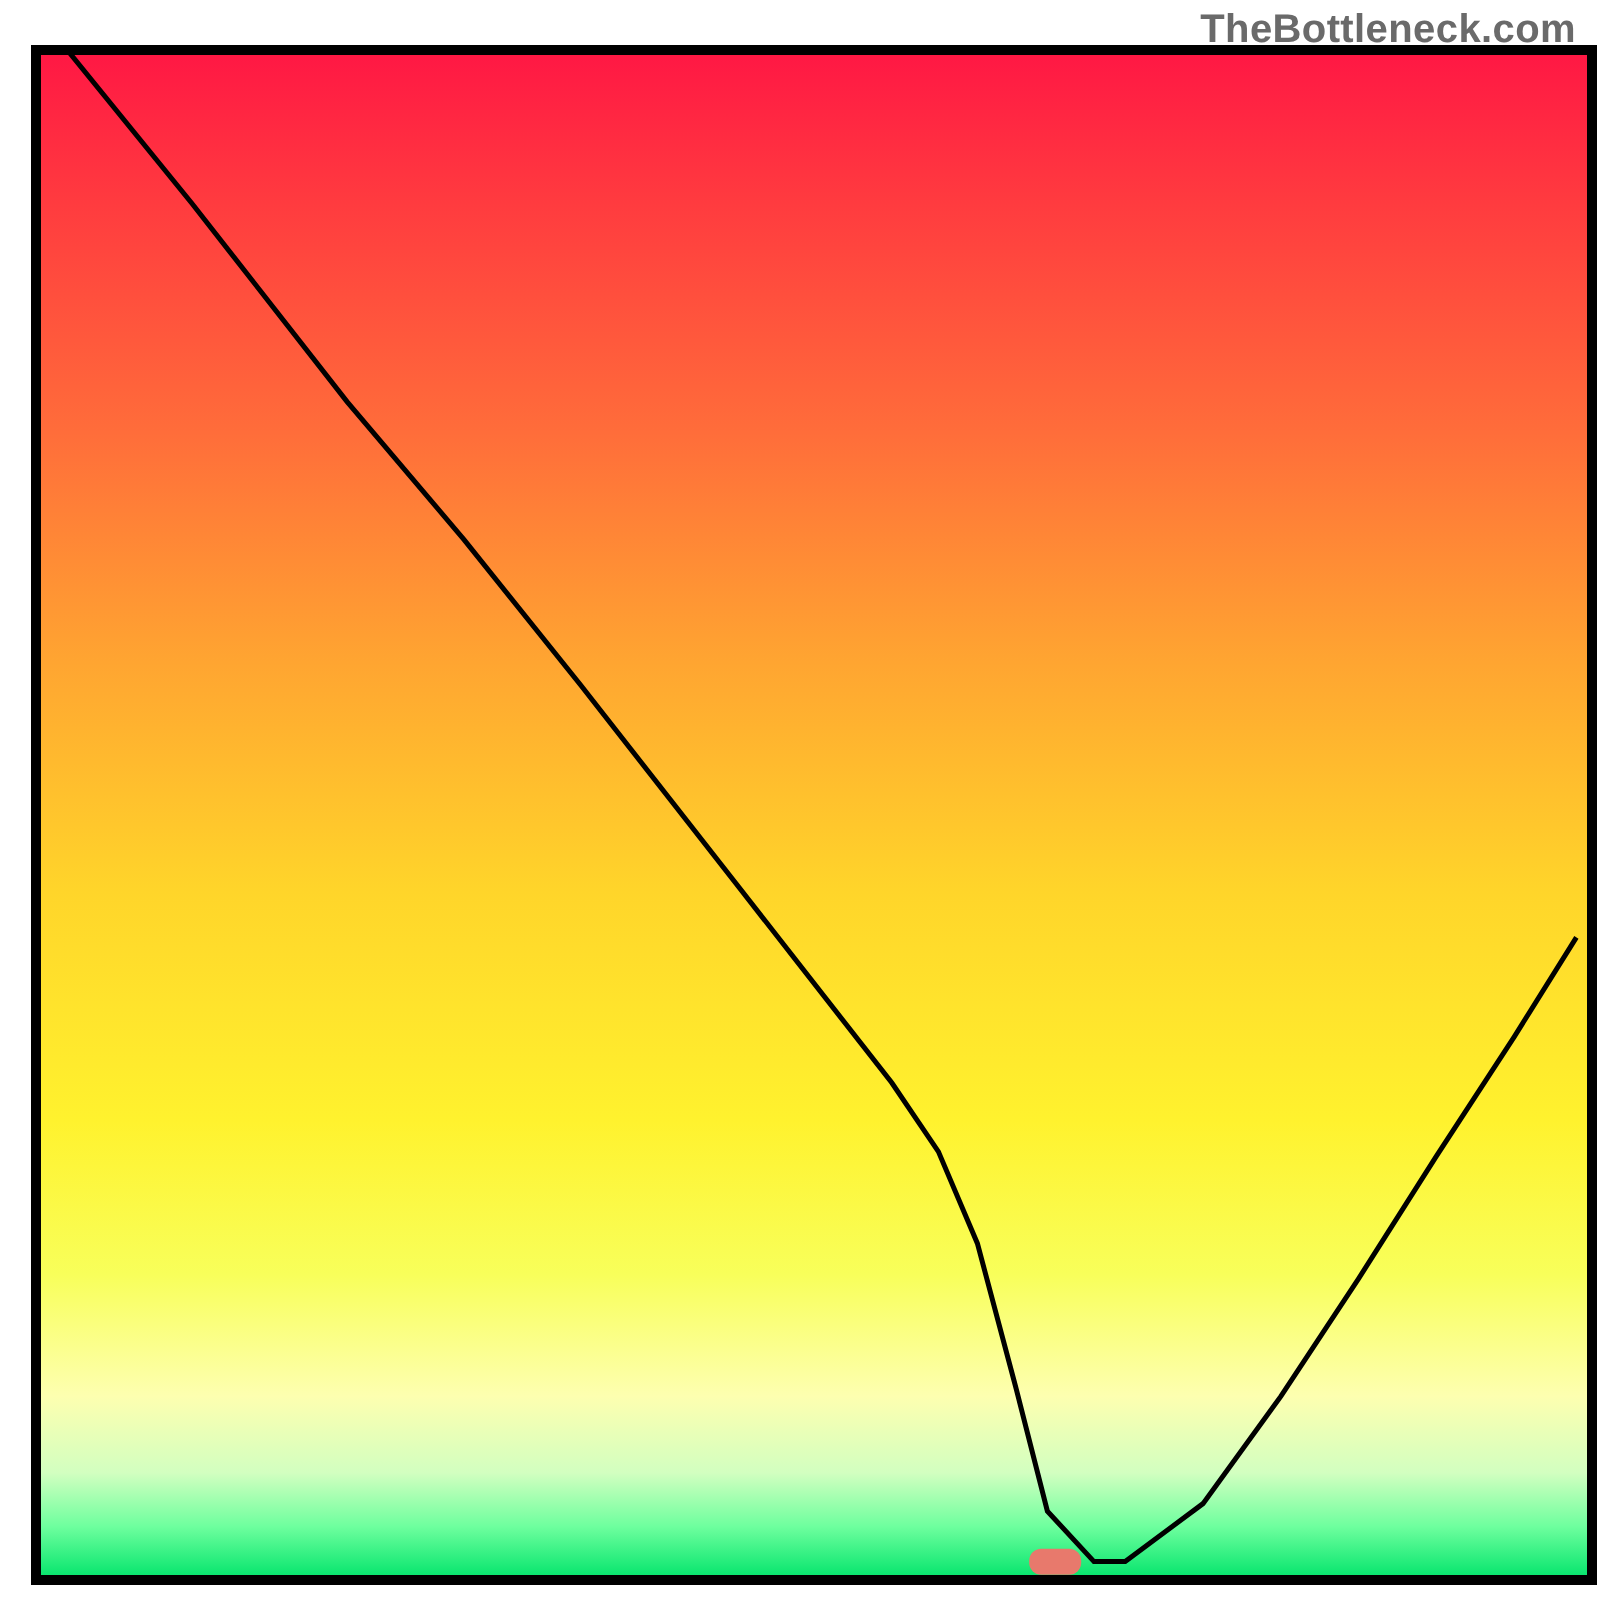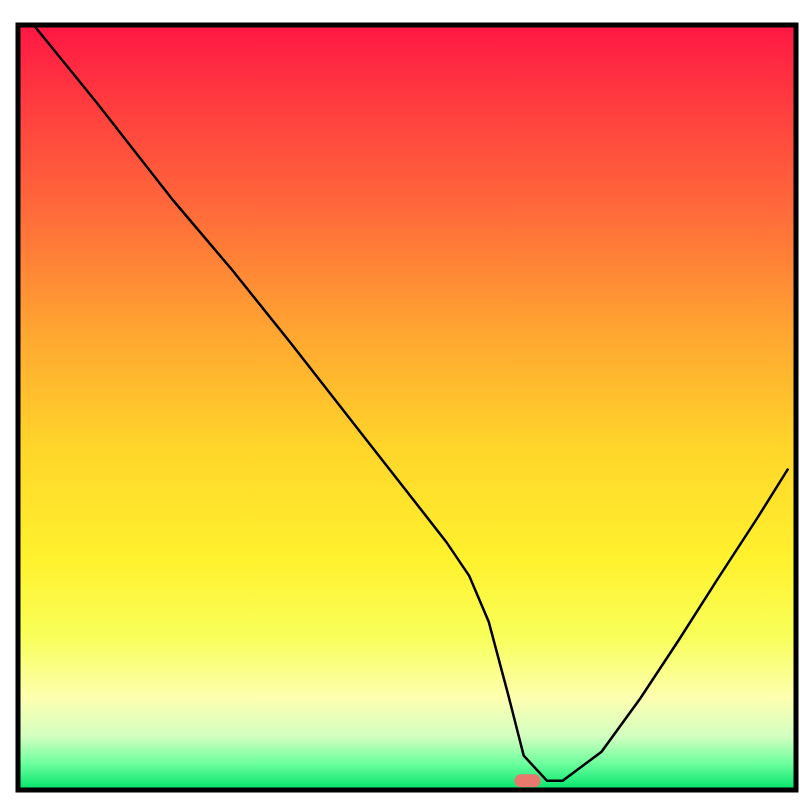--- a/index.html
+++ b/index.html
@@ -44,20 +44,21 @@
   .frame {
     fill: none;
     stroke: #000000;
     stroke-width: 5;
   }
 </style>
 </head>
 <body>
 <div class="container">
 
+  <div class="watermark">TheBottleneck.com</div>
 
   <svg class="chart" viewBox="0 0 800 800">
     <defs>
       <linearGradient id="bg-grad" x1="0" y1="0" x2="0" y2="1">
           <stop offset="0%" stop-color="#ff1744"></stop>
           <stop offset="10%" stop-color="#ff3b3f"></stop>
           <stop offset="25%" stop-color="#ff6d3a"></stop>
           <stop offset="40%" stop-color="#ffa531"></stop>
           <stop offset="55.00000000000001%" stop-color="#ffd52a"></stop>
           <stop offset="70%" stop-color="#fff22e"></stop>

